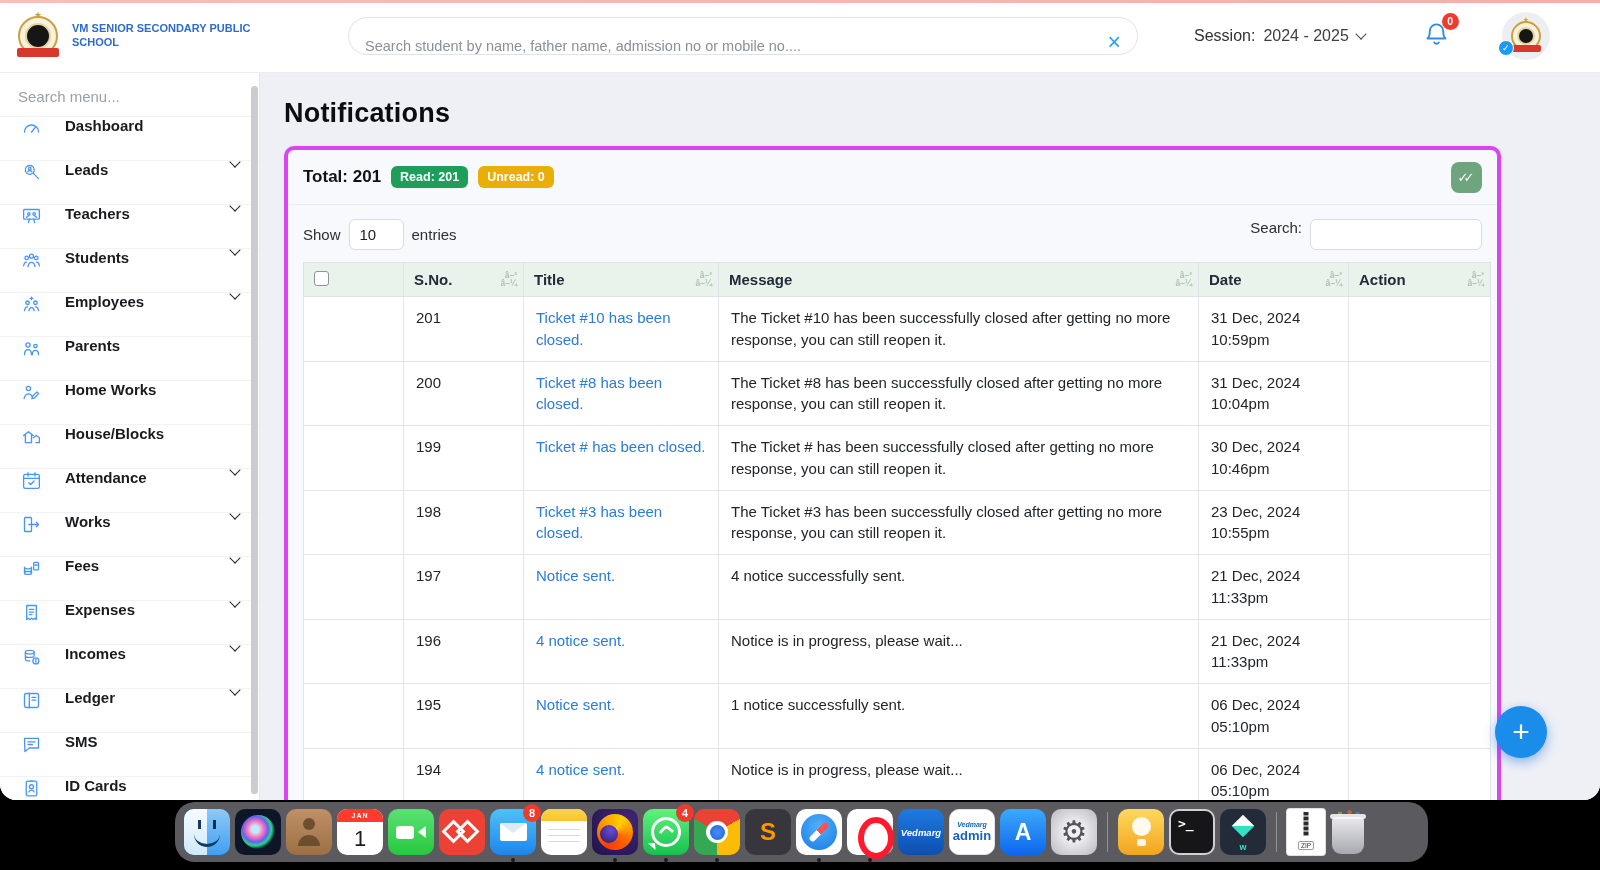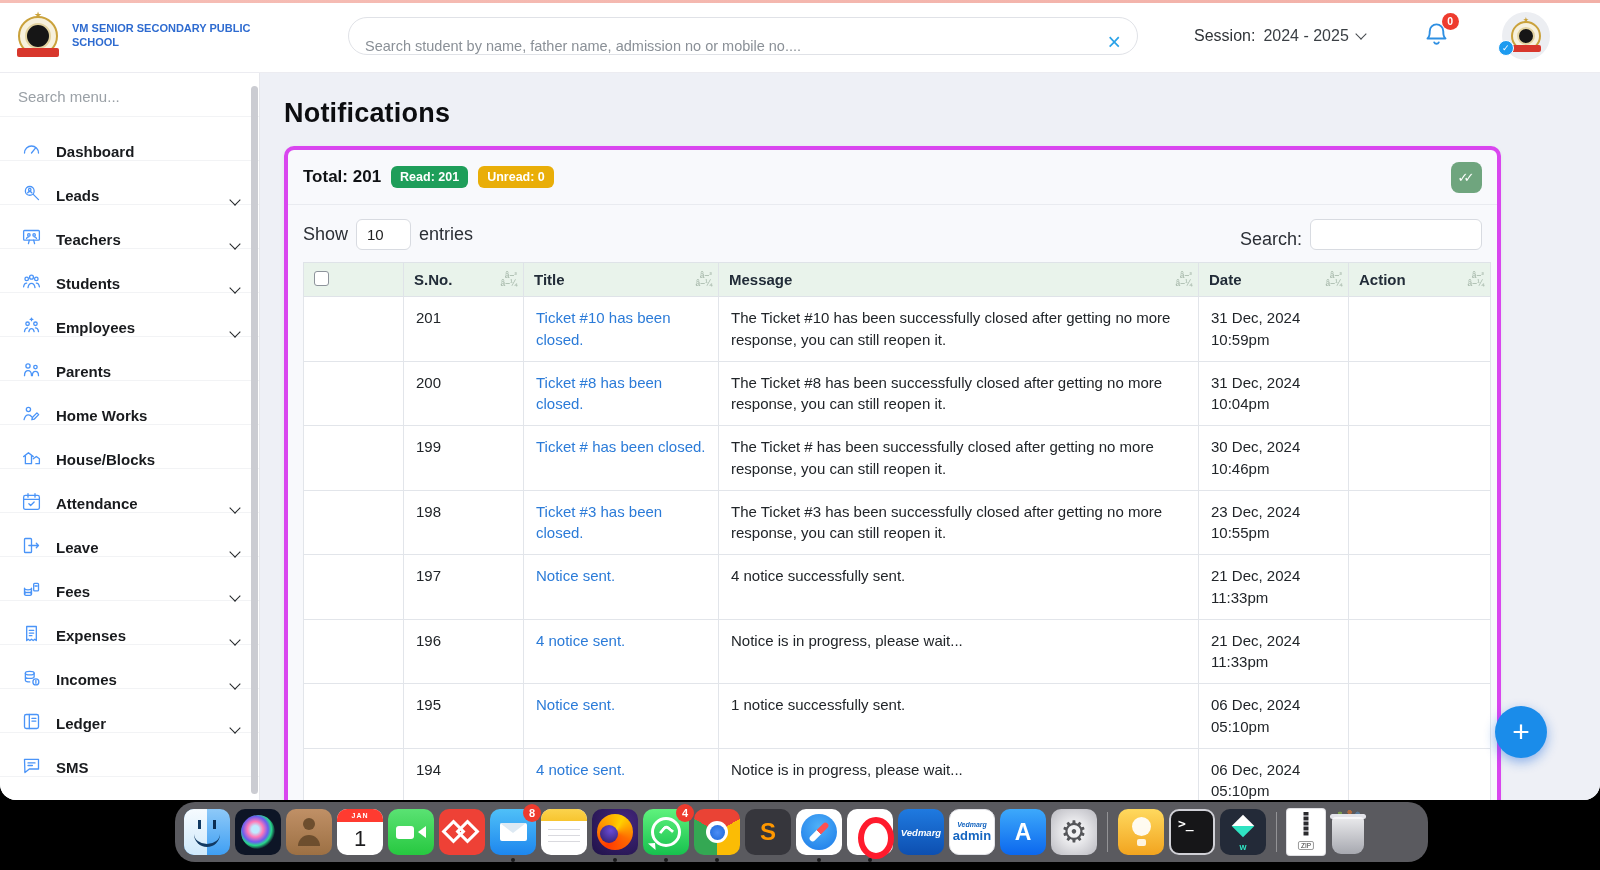--- a/index.html
+++ b/index.html
@@ -43,41 +43,41 @@
   .bell-wrap{position:relative;margin-left:58px;flex:0 0 auto}
   .bell-badge{position:absolute;top:-8px;right:-9px;min-width:17px;height:17px;border-radius:9px;background:#ee3b2e;color:#fff;font-size:10.5px;font-weight:700;display:flex;align-items:center;justify-content:center;padding:0 4px}
   .avatar{position:relative;margin-left:52px;width:48px;height:48px;border-radius:50%;background:#eceef2;display:flex;align-items:center;justify-content:center;flex:0 0 auto}
   .verified{position:absolute;left:-4px;bottom:4px;width:16px;height:16px;border-radius:50%;background:#1d9bf0;color:#fff;font-size:9px;display:flex;align-items:center;justify-content:center;border:1.5px solid #fff}
 
   
   .sidebar{position:absolute;left:0;top:72px;bottom:0;width:260px;background:#fff;border-right:1px solid #e6e7ec;z-index:10;overflow:hidden}
   .menu-search{padding:16px 18px 10px 18px}
   .menu-search input{border:none;outline:none;font-size:15px;color:#333;width:180px;font-family:inherit}
   .menu-search input::placeholder{color:#9aa0a6}
-  .side-item{height:44px;display:flex;align-items:flex-end;gap:14px;padding:0 20px 0 20px;border-top:1px solid #f2f3f5;cursor:pointer}
+  .side-item{height:44px;display:flex;align-items:flex-start;gap:23px;padding:0 20px 0 20px;border-top:1px solid #f2f3f5;cursor:pointer}
   .side-item .s-ico{width:22px;height:22px;display:flex;align-items:center;justify-content:center;flex:0 0 auto}
   .side-item .s-lab{font-size:15px;font-weight:700;color:#191b1e;flex:1}
   .side-item .chev{width:8px;height:8px;border-right:1.8px solid #232629;border-bottom:1.8px solid #232629;transform:rotate(45deg);margin-top:-3px}
   .side-scroll{position:absolute;right:1px;top:14px;bottom:6px;width:7px;border-radius:4px;background:#cbccd2}
 
   
   .main{position:absolute;left:260px;top:72px;right:0;bottom:0;background:#eef0f6;padding:26px 0 0 24px}
   .pg-title{font-size:27px;font-weight:800;color:#0c0d10;letter-spacing:.2px}
   .card{margin-top:17px;width:1217px;background:#f8f9fc;border:4px solid #d946ef;border-radius:10px;box-shadow:0 1px 4px rgba(25,30,60,.05);padding-bottom:40px}
   .card-head{height:55px;display:flex;align-items:center;padding:0 15px;border-bottom:1px solid #e9ebf0}
   .tot{font-size:17px;font-weight:700;color:#101215}
   .badge{border-radius:6px;color:#fff;font-size:12.5px;font-weight:700;padding:4px 9px;margin-left:10px}
   .badge.green{background:#1e9e5a}
   .badge.yellow{background:#e9ae08}
   .mark-btn{margin-left:auto;width:31px;height:31px;border-radius:8px;background:#6fa57e;color:#fff;border:none;display:flex;align-items:center;justify-content:center;font-size:13px;letter-spacing:-5px;padding-right:6px;cursor:pointer}
 
   .controls{display:flex;align-items:center;padding:14px 15px 10px 15px}
-  .controls .txt{font-size:18px;color:#2b2f35}
+  .controls .txt{font-size:15px;color:#2b2f35}
   .len-input{width:55px;height:31px;border:1px solid #d8dbe1;border-radius:6px;margin:0 8px;padding-left:10px;font-size:15px;color:#222;font-family:inherit;outline:none;background:#fff}
-  .tbl-search{margin-left:auto;display:flex;align-items:flex-end;gap:8px}
+  .tbl-search{margin-left:auto;display:flex;align-items:flex-start;gap:8px}
   .tbl-search input{width:172px;height:31px;border:1px solid #d8dbe1;border-radius:6px;outline:none;background:#fff;padding:0 8px;font-size:14px;font-family:inherit}
 
   table.ntable{margin:2px 15px 0 15px;border-collapse:collapse;table-layout:fixed;width:1187px;background:#fff}
   .ntable col.c0{width:100px}.ntable col.c1{width:120px}.ntable col.c2{width:195px}
   .ntable col.c3{width:480px}.ntable col.c4{width:150px}.ntable col.c5{width:142px}
   .ntable th{background:#e9f3eb;border:1px solid #dfe3e8;text-align:left;font-size:15px;font-weight:700;color:#222c38;height:34px;padding:0 10px;position:relative}
   .sort{position:absolute;right:6px;top:50%;transform:translateY(-50%);color:#aebfb2;font-size:8.5px;line-height:1.05;text-align:right}
   .ntable td{border:1px solid #e2e5ea;font-size:15px;color:#212529;padding:10px 12px;vertical-align:top;line-height:1.45;background:#fff}
   .ntable td.link a{color:#2b7bd8;text-decoration:none;cursor:pointer}
   .hd-check,.row-check{width:15px;height:15px;border:1.6px solid #8d939b;border-radius:3px;background:#fff;display:inline-block}
@@ -304,21 +304,21 @@
           <span class="s-lab">Attendance</span>
           <span class="chev"></span>
         </div>
         <div class="side-item">
           <span class="s-ico">
             <svg viewBox="0 0 24 24" width="21" height="21" fill="none" stroke="#4a94f8" stroke-width="1.5" stroke-linecap="round" stroke-linejoin="round">
               <rect x="4" y="4" width="8" height="16" rx="1"></rect>
               <path d="M9 12h11M17.5 9.5L20 12l-2.5 2.5"></path>
             </svg>
           </span>
-          <span class="s-lab">Leave</span>
+          <span class="s-lab">Works</span>
           <span class="chev"></span>
         </div>
         <div class="side-item">
           <span class="s-ico">
             <svg viewBox="0 0 24 24" width="21" height="21" fill="none" stroke="#4a94f8" stroke-width="1.5" stroke-linecap="round" stroke-linejoin="round">
               <ellipse cx="8" cy="17" rx="4" ry="1.8"></ellipse>
               <path d="M4 17v-3.2c0 1 1.8 1.8 4 1.8s4-.8 4-1.8V17M4 13.8v-3.2c0 1 1.8 1.8 4 1.8s4-.8 4-1.8v3.2"></path>
               <rect x="14.5" y="5" width="5.5" height="8.5" rx="1"></rect>
               <path d="M16 8h2.5"></path>
             </svg>

